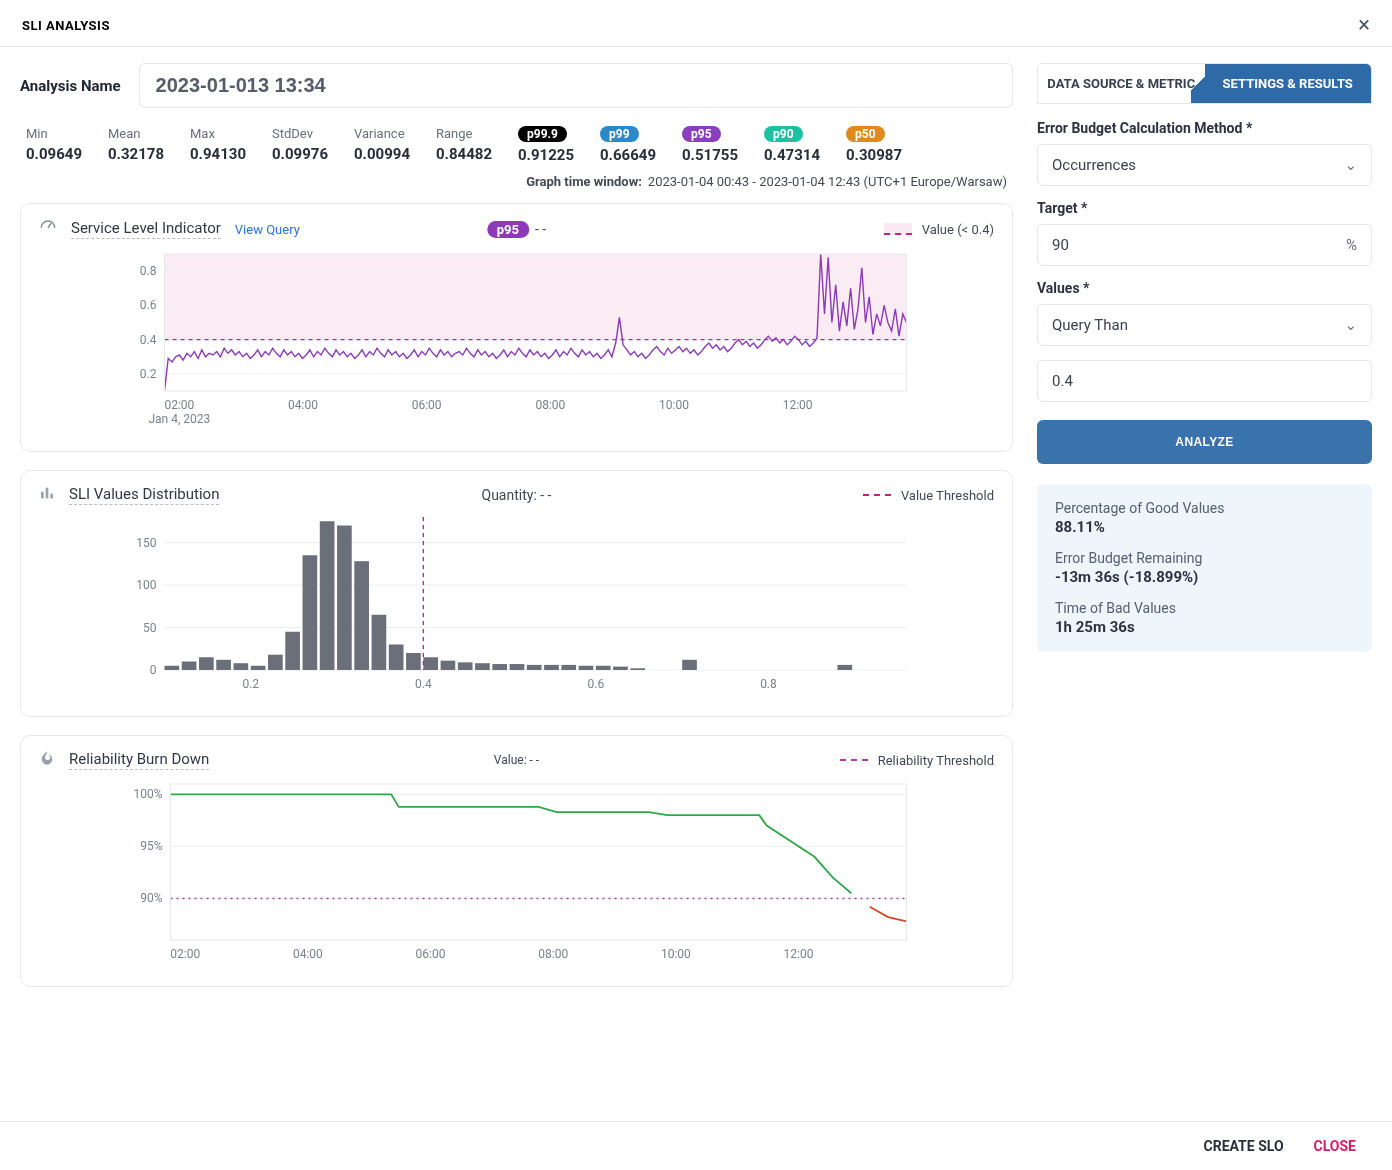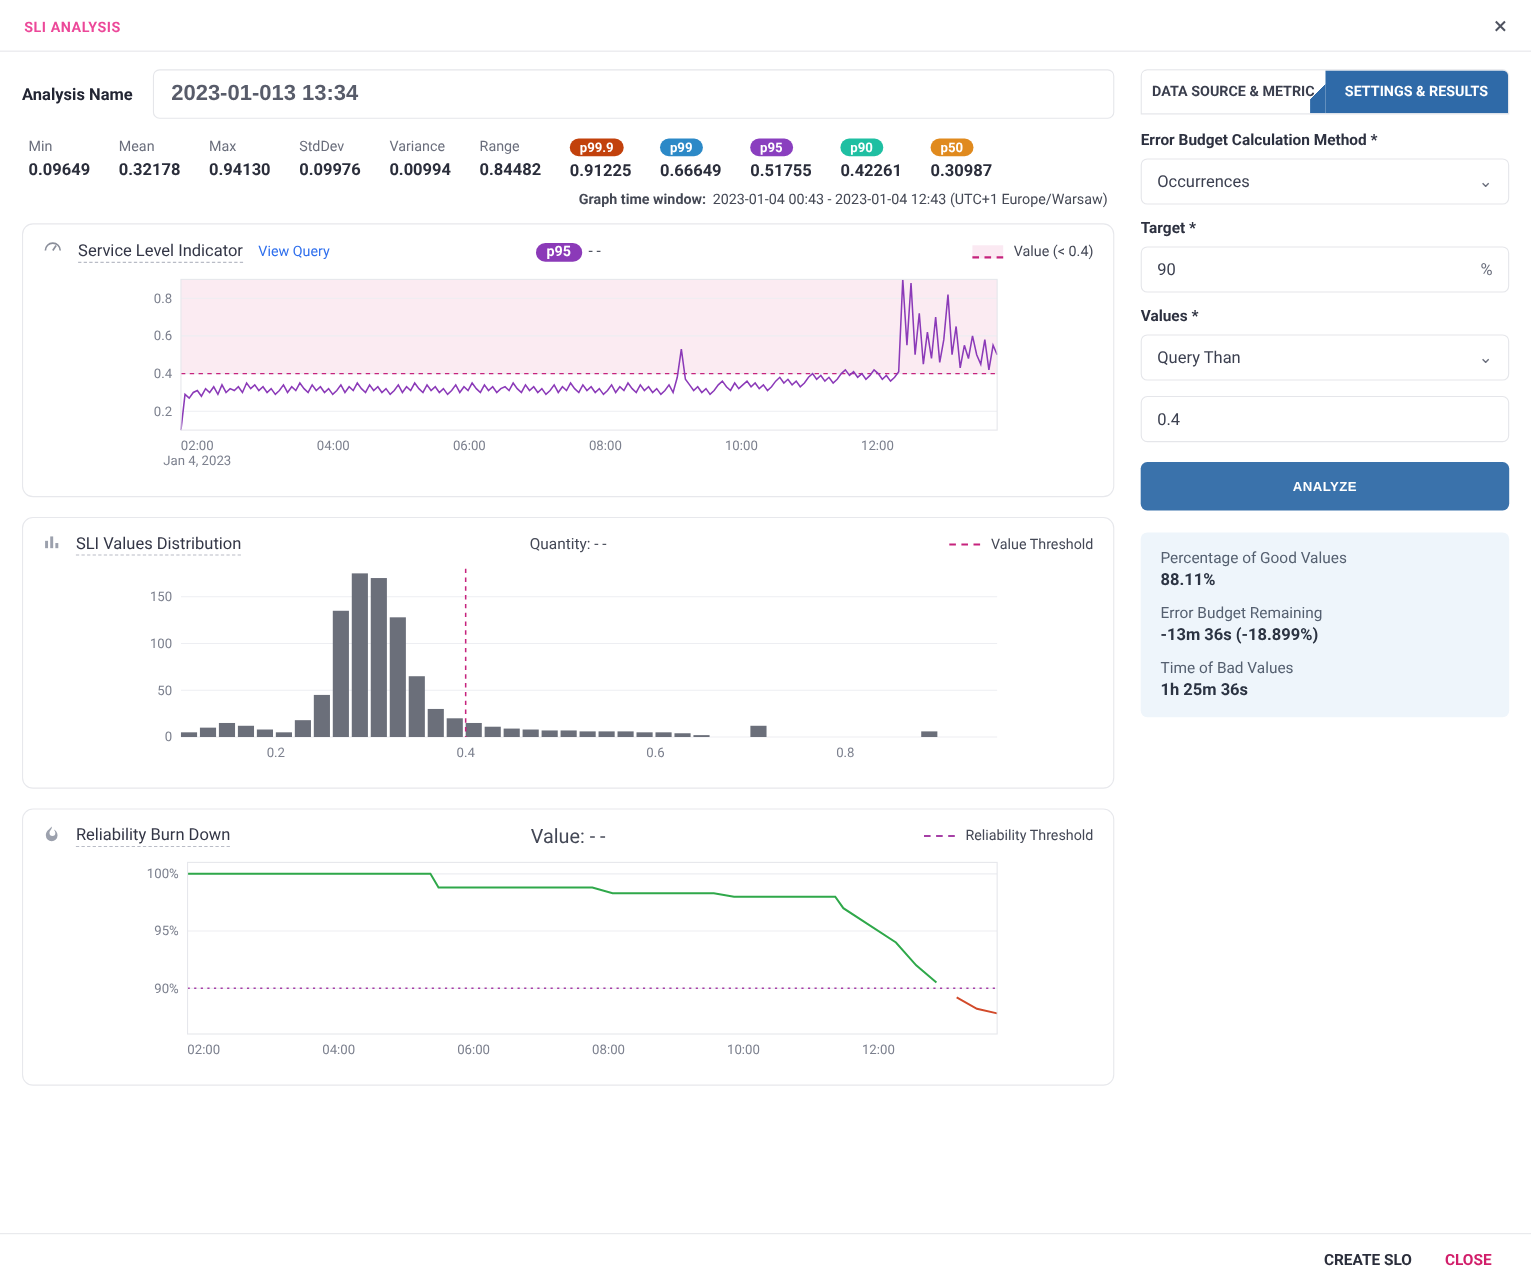--- a/index.html
+++ b/index.html
@@ -1,32 +1,32 @@
 <!DOCTYPE html>
 <html><head>
 <meta charset="utf-8">
 <style>
   * { box-sizing: border-box; }
   html, body { margin:0; padding:0; font-family: -apple-system, BlinkMacSystemFont, "Segoe UI", Roboto, Helvetica, Arial, sans-serif; background:#fff; color:#1e2130; }
   .modal { width:1392px; height:1170px; position:relative; }
   .header { display:flex; align-items:center; justify-content:space-between; padding:14px 22px 10px 22px; border-bottom:1px solid #e5e6ea; }
-  .header-title { font-size:13px; font-weight:700; letter-spacing:.5px; color:#ec4899; }
+  .header-title { font-size:13px; font-weight:700; letter-spacing:.5px; color:#000000; }
   .close-x { font-size:22px; color:#4f5360; line-height:1; cursor:pointer; }
   .body { display:flex; gap:24px; padding:16px 20px 0 20px; }
   .left { flex:1; min-width:0; }
   .right { width:335px; flex:0 0 335px; }
   .name-row { display:flex; align-items:center; gap:18px; margin-bottom:14px; }
   .name-label { font-weight:700; color:#222533; font-size:15px; }
   .name-input { flex:1; height:45px; border:1px solid #e5e6ea; border-radius:6px; padding:0 16px; font-size:20px; font-weight:700; color:#585c6a; }
   .stats-row { display:flex; gap:22px; padding:4px 6px 2px 6px; flex-wrap:nowrap; }
   .stat { display:flex; flex-direction:column; gap:4px; min-width:60px; }
   .stat-label { font-size:13px; color:#6a6e7c; }
   .stat-value { font-size:15px; font-weight:700; color:#2a2d3a; }
   .pill { display:inline-block; border-radius:10px; padding:1px 9px; font-size:12px; font-weight:700; color:#fff; width:fit-content; }
-  .pill-p999 { background:#c2410c; }
+  .pill-p999 { background:#000000; }
   .pill-p99  { background:#2c89c7; }
   .pill-p95  { background:#8a3fbf; }
   .pill-p90  { background:#1fbfa2; }
   .pill-p50  { background:#e08a1e; }
   .time-window { display:flex; gap:6px; justify-content:flex-end; font-size:13px; color:#454955; margin:8px 6px 14px 0;align-items:flex-end; }
   .time-window .lbl { font-weight:700; }
   .card { border:1px solid #e7e8ec; border-radius:10px; padding:14px 18px 16px 18px; background:#fff; margin-bottom:18px; }
   .card-head { display:flex; align-items:center; gap:14px; margin-bottom:6px; position:relative; }
   .card-title { font-size:15px; color:#333646; border-bottom:1px dashed #b9bcc6; padding-bottom:1px; }
   .card-icon { color:#8a8e9a; }
@@ -114,21 +114,21 @@
           <div class="stat">
             <span class="pill pill-p99">p99</span>
             <span class="stat-value">0.66649</span>
           </div>
           <div class="stat">
             <span class="pill pill-p95">p95</span>
             <span class="stat-value">0.51755</span>
           </div>
           <div class="stat">
             <span class="pill pill-p90">p90</span>
-            <span class="stat-value">0.42261</span>
+            <span class="stat-value">0.47314</span>
           </div>
           <div class="stat">
             <span class="pill pill-p50">p50</span>
             <span class="stat-value">0.30987</span>
           </div>
         </div>
 
       <div class="time-window">
         <span class="lbl">Graph time window:</span>
         <span>2023-01-04 00:43 - 2023-01-04 12:43 (UTC+1 Europe/Warsaw)</span>
@@ -244,21 +244,21 @@
       </div>
 
       <div class="card">
         <div class="card-head">
           <span class="card-icon">
             <svg width="16" height="16" viewBox="0 0 24 24" fill="#9ca1ad">
                 <path d="M12 2c1 4-3 5-3 9a4 4 0 0 0 8 0c0-2-1-3-2-5 2 1 5 4 5 8a8 8 0 1 1-16 0c0-6 5-8 8-12z"></path>
               </svg>
           </span>
           <span class="card-title">Reliability Burn Down</span>
-          <span style="position:absolute; left:50%; transform:translateX(-50%); font-size:18px; color:#444856;">Value: - -</span>
+          <span style="position:absolute; left:50%; transform:translateX(-50%); font-size:12px; color:#444856;">Value: - -</span>
           <span class="legend-right">
             <span class="legend-dash purple"></span>
             <span>Reliability Threshold</span>
           </span>
         </div>
         <svg id="svg-burn" width="800" height="190" style="width:100%" viewBox="0 0 800 190">
             <g class="axis">
               <text x="46" y="126.4" text-anchor="end">90%</text>
               <text x="46" y="74.4" text-anchor="end">95%</text>
               <text x="46" y="22.4" text-anchor="end">100%</text>

